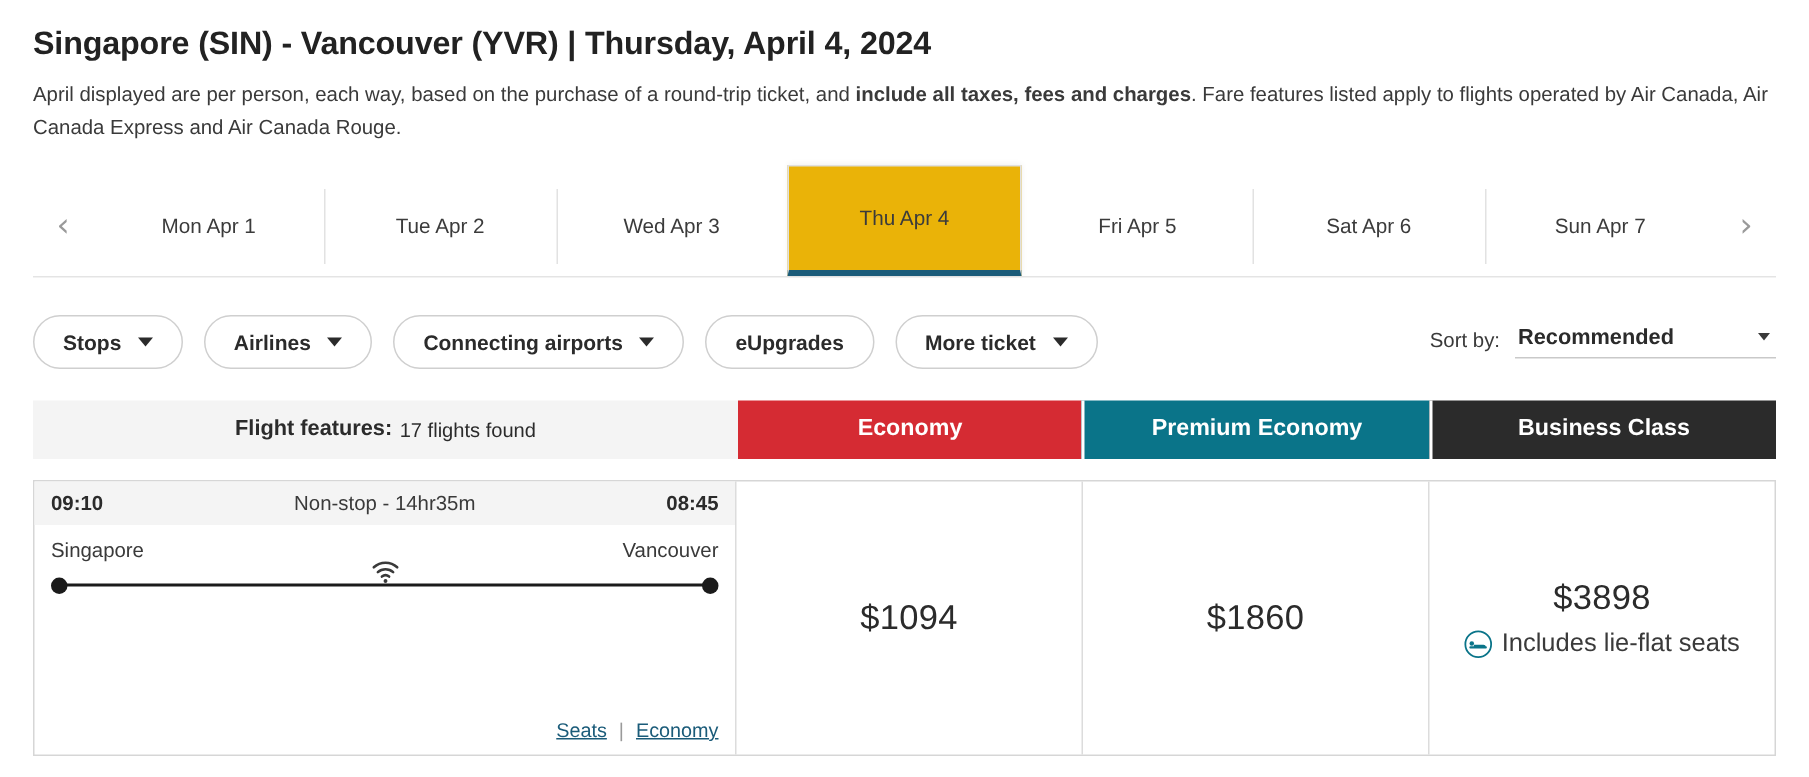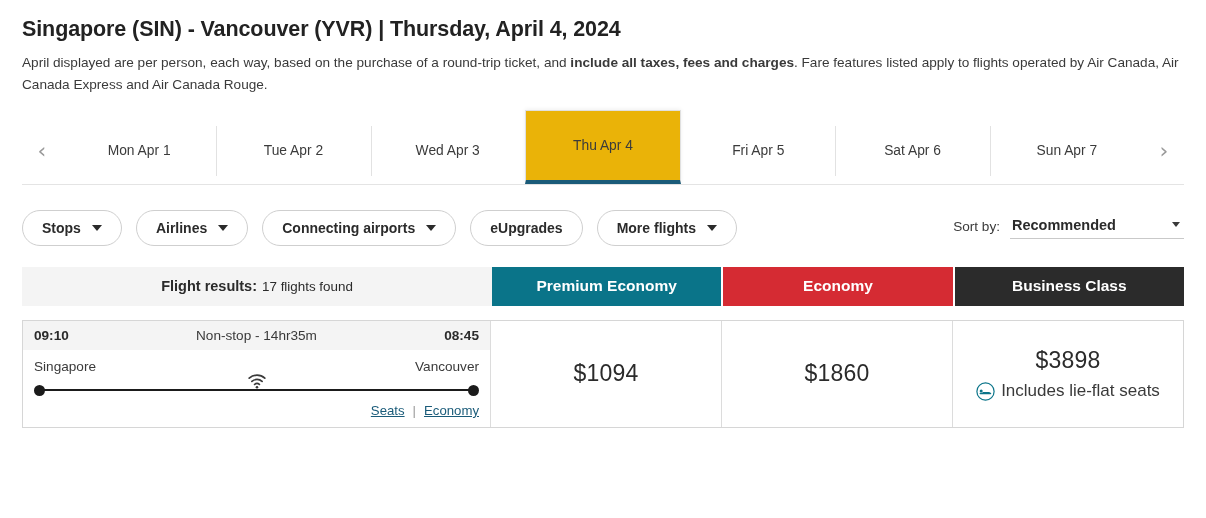--- a/index.html
+++ b/index.html
@@ -205,21 +205,21 @@
     color: #ffffff;
     cursor: pointer;
     box-sizing: border-box;
   }
   .class-cell + .class-cell { border-left: 2px solid #ffffff; }
 
   
   .result-card {
     margin-top: 14px;
     width: 1162px;
-    height: 108px;
+    height: 184px;
     border: 1px solid #d6d6d6;
     background: #ffffff;
     display: flex;
     align-items: stretch;
     box-sizing: border-box;
   }
   .flight-col {
     width: 468px;
     position: relative;
     box-sizing: border-box;
@@ -385,43 +385,43 @@
       <span class="caret"></span>
     </div>
     <div class="pill">
       <span>Connecting airports</span>
       <span class="caret"></span>
     </div>
     <div class="pill">
       <span>eUpgrades</span>
     </div>
     <div class="pill">
-      <span>More flights</span>
+      <span>More ticket</span>
       <span class="caret"></span>
     </div>
 
     <div class="sort-wrap">
       <span class="sort-label">Sort by:</span>
       <div class="sort-select">
         <span class="sort-value">Recommended</span>
         <span class="caret-sm"></span>
       </div>
     </div>
   </div>
 
   <div class="class-bar">
     <div class="results-cell">
-      <span class="rc-strong">Flight results:</span>
+      <span class="rc-strong">Flight features:</span>
       <span class="rc-count">17 flights found</span>
+    </div>
+    <div class="class-cell" style="background:#d52b33">
+      <span>Economy</span>
     </div>
     <div class="class-cell" style="background:#0a7489">
       <span>Premium Economy</span>
-    </div>
-    <div class="class-cell" style="background:#d52b33">
-      <span>Economy</span>
     </div>
     <div class="class-cell" style="background:#2b2b2b">
       <span>Business Class</span>
     </div>
   </div>
 
   <div class="result-card">
 
     <div class="flight-col">
       <div class="flight-times">

